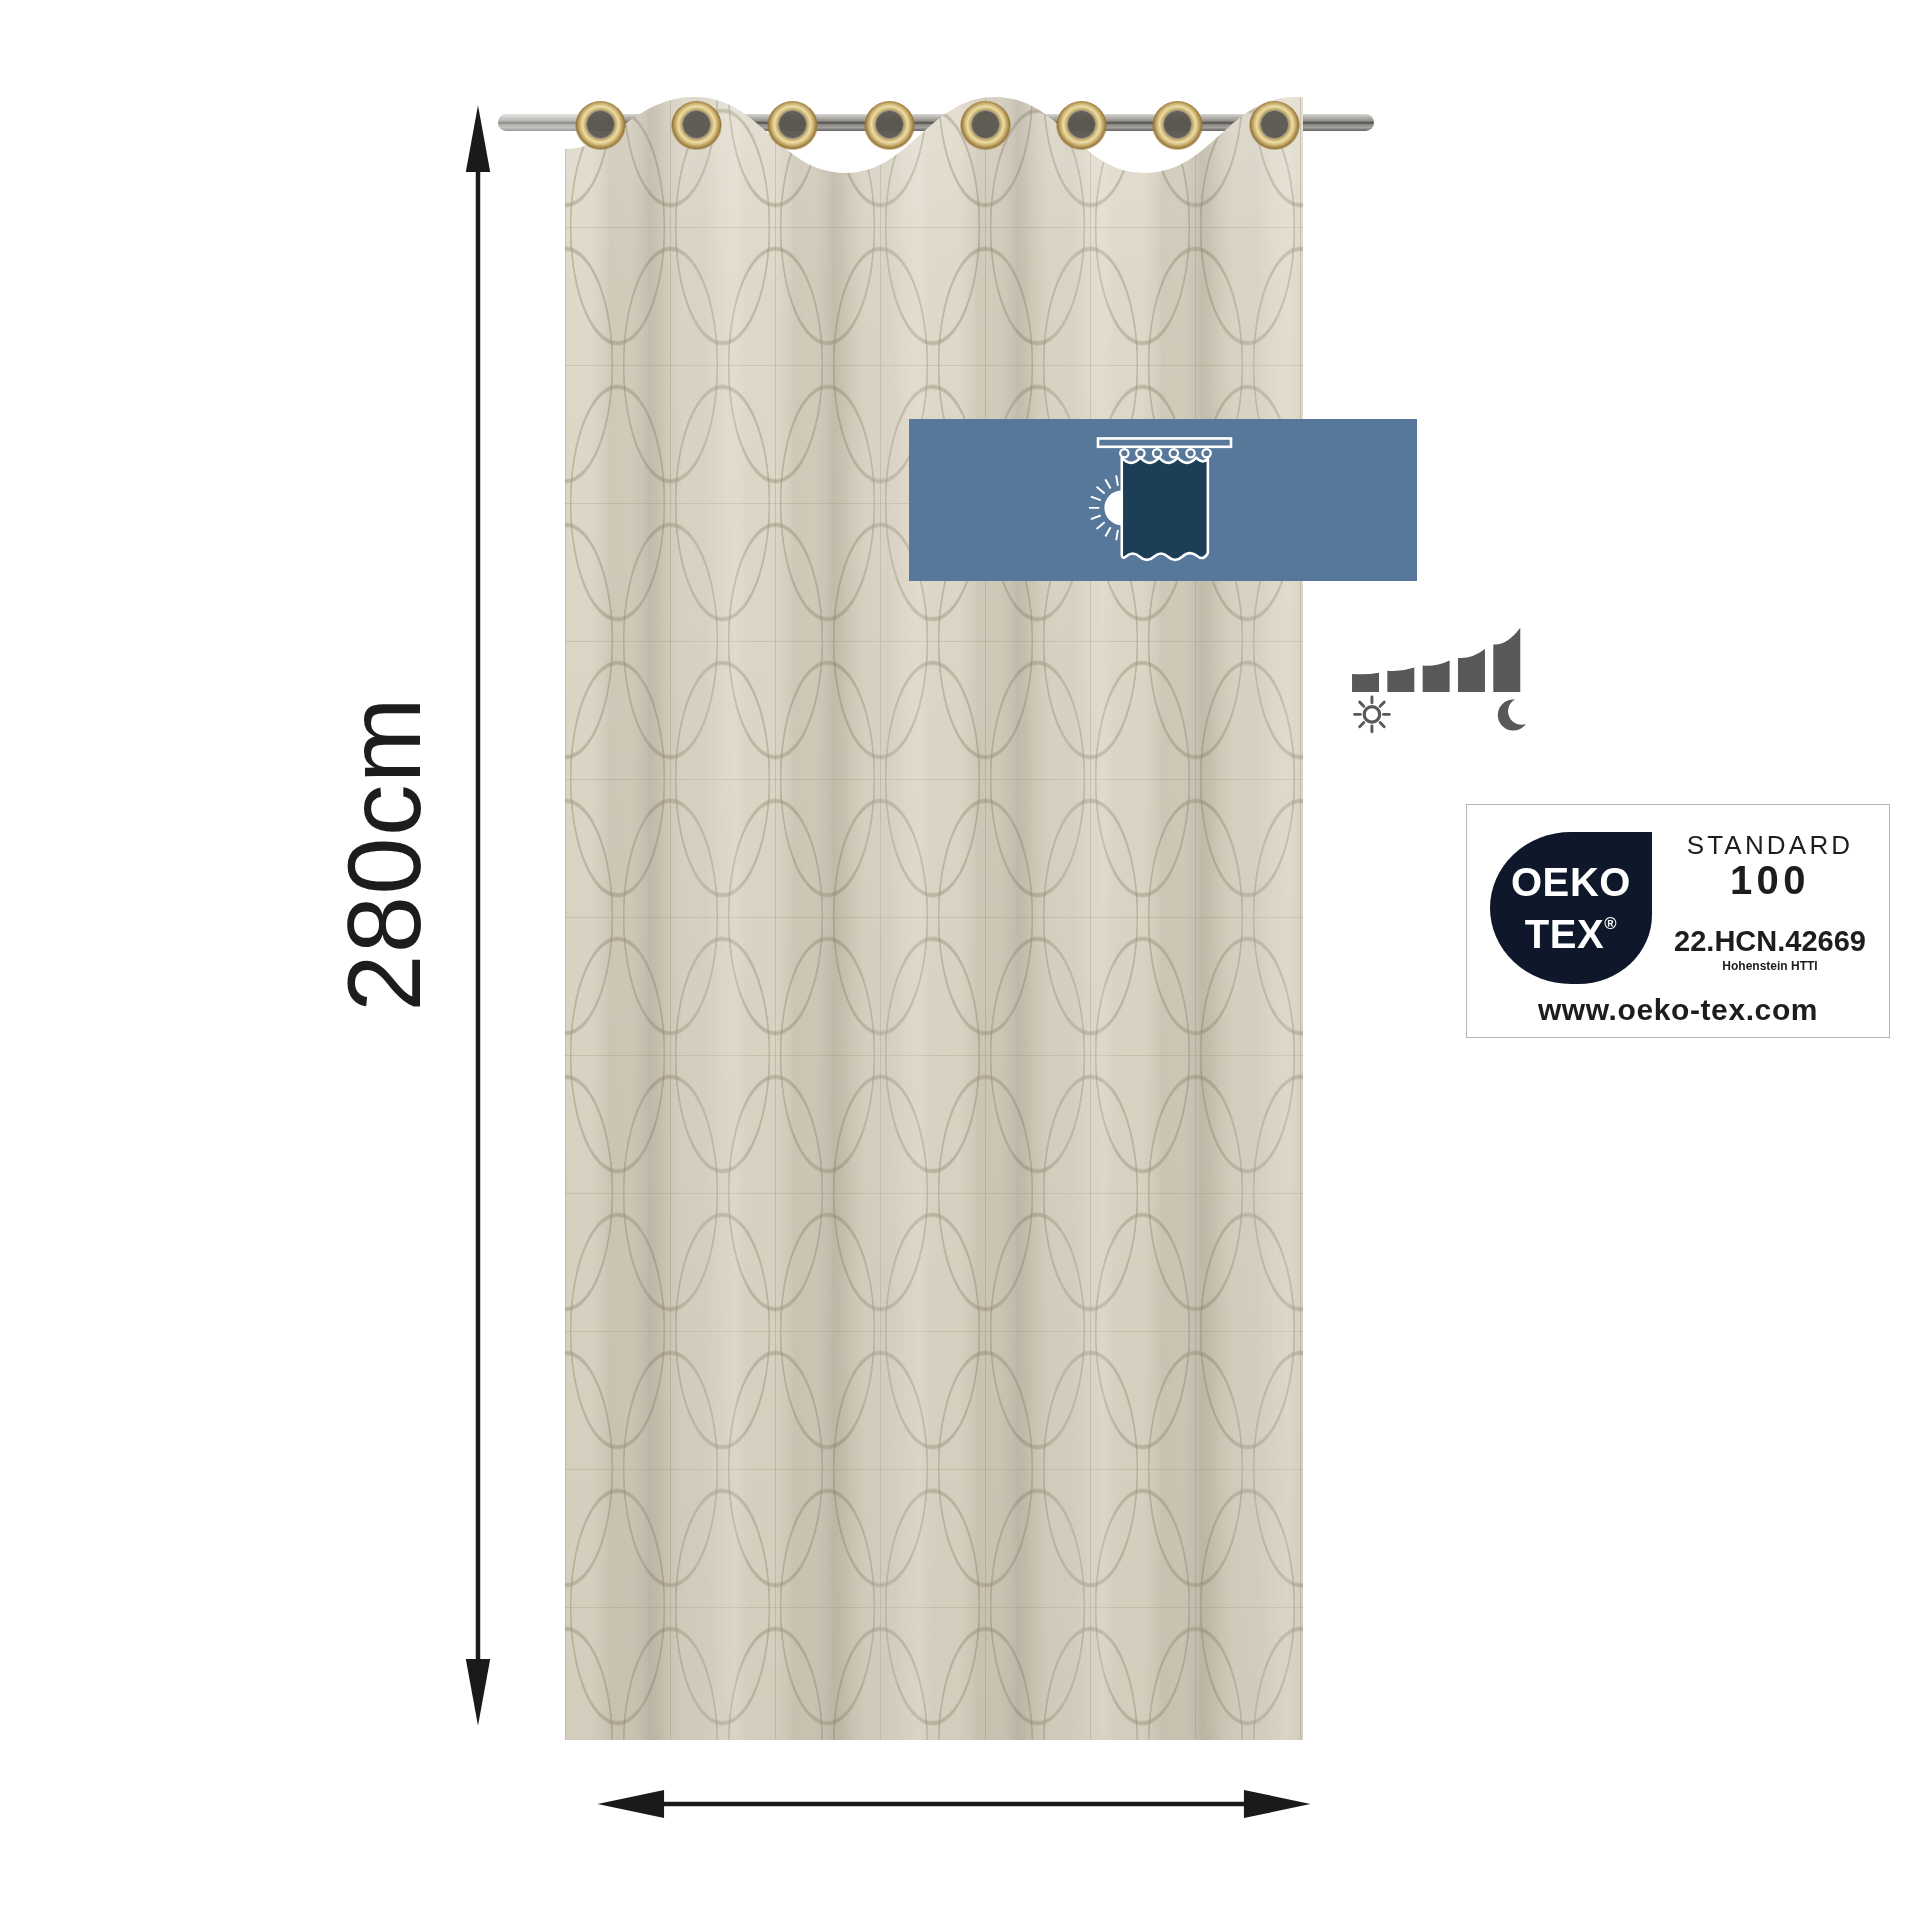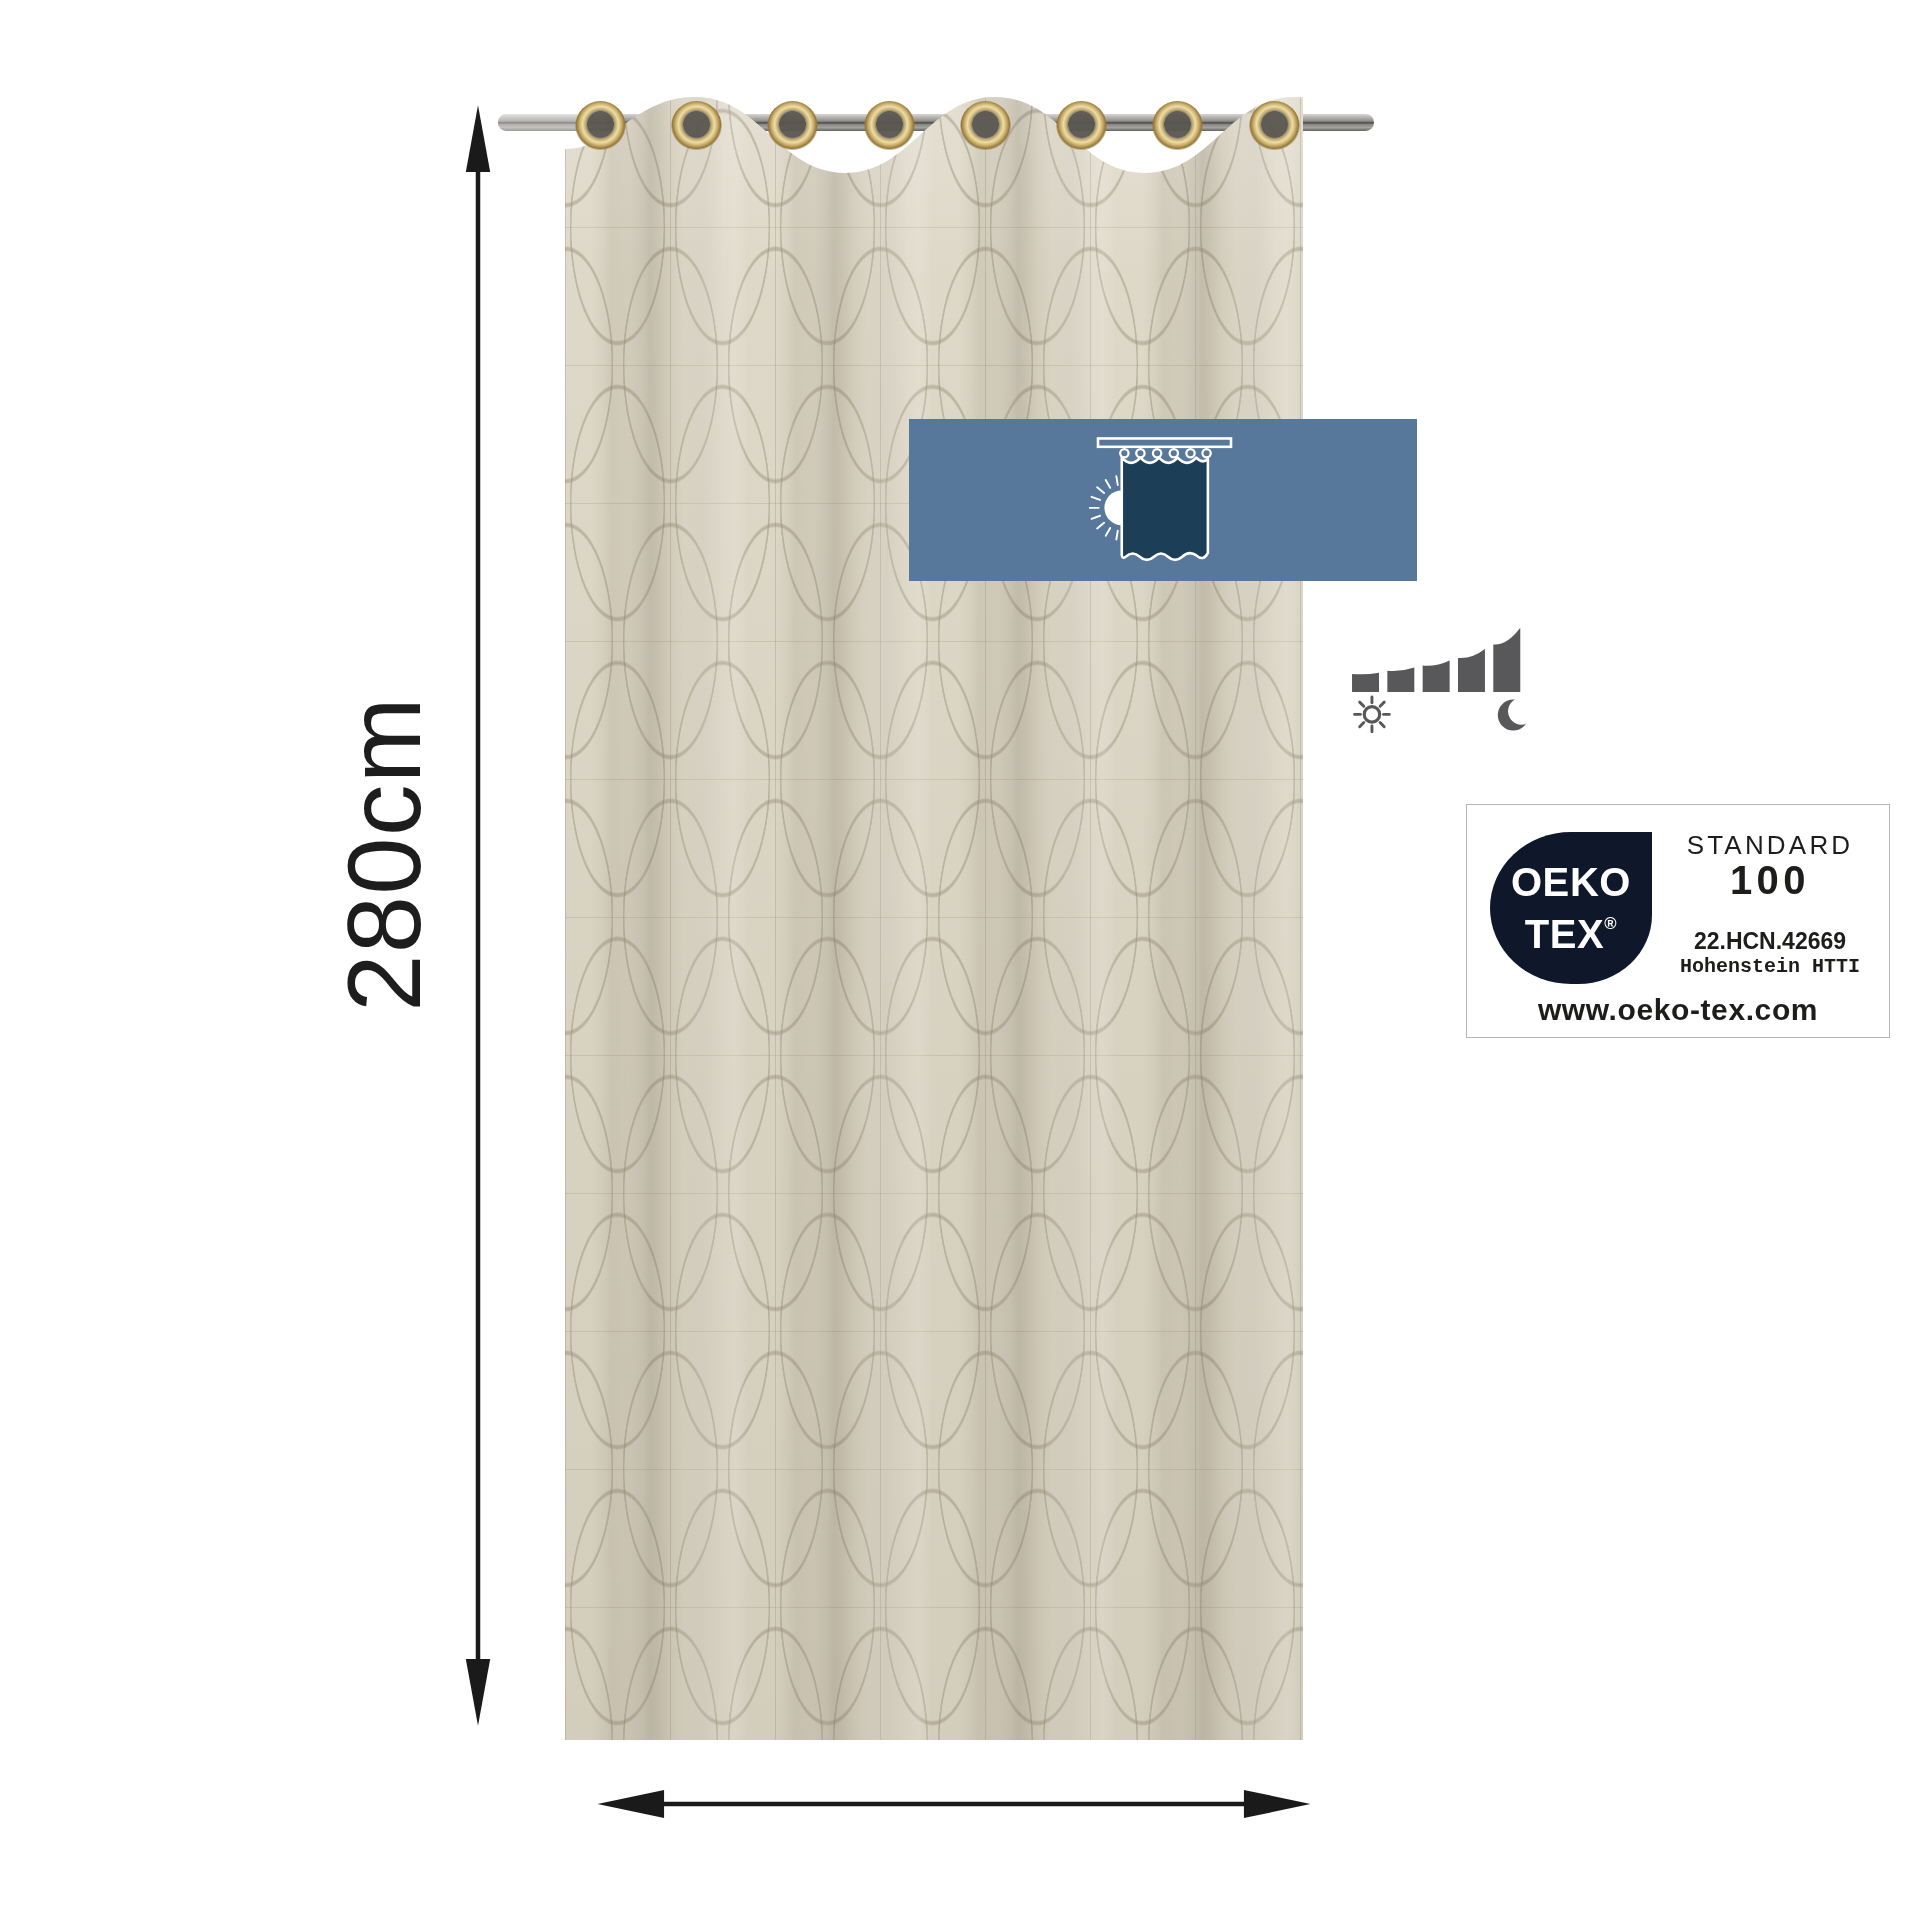--- a/index.html
+++ b/index.html
@@ -101,22 +101,22 @@
     color:#ffffff;font-weight:bold;
   }
   .cert-leaf .l1{font-size:40px;line-height:41px;letter-spacing:0.6px;}
   .cert-leaf .l2{font-size:40px;line-height:41px;letter-spacing:0.6px;}
   .cert-leaf sup{font-size:16.7px;vertical-align:19px;font-weight:bold;}
   .cert-right{
     position:absolute;left:189px;top:23px;width:228px;text-align:center;
   }
   .cert-title1{font-size:26px;font-weight:normal;letter-spacing:3.2px;line-height:35px;}
   .cert-title2{font-size:40px;font-weight:bold;letter-spacing:4.5px;line-height:35px;}
-  .cert-num{font-size:23px;font-weight:bold;margin-top:29.5px;line-height:27px;}
-  .cert-inst{font-size:20px;font-weight:bold;line-height:23px;font-family:Liberation Mono, monospace;}
+  .cert-num{font-size:29px;font-weight:bold;margin-top:29.5px;line-height:27px;}
+  .cert-inst{font-size:12px;font-weight:bold;line-height:23px;}
   .cert-site{
     position:absolute;left:0;bottom:10.3px;width:100%;text-align:center;
     font-size:30px;font-weight:bold;letter-spacing:0.6px;
   }
 </style>
 </head>
 <body>
 
 <div class="canvas">
 

